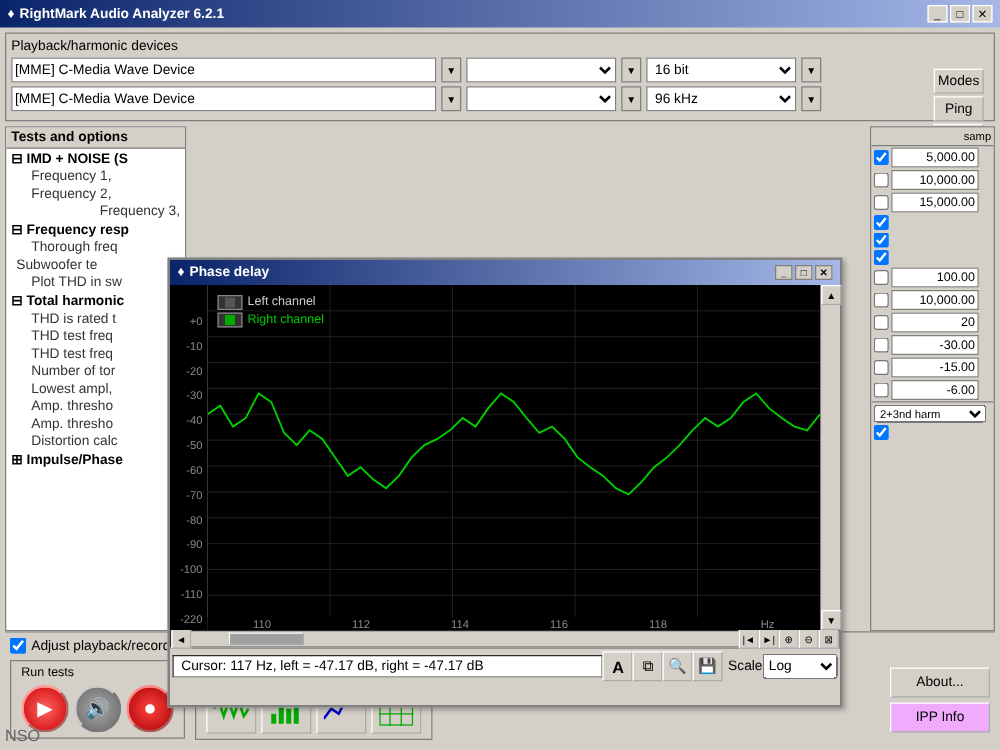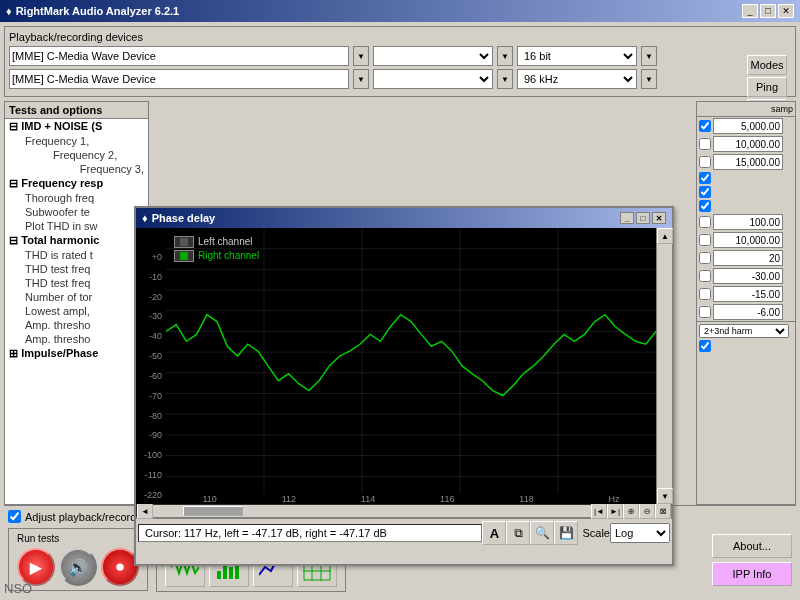--- a/index.html
+++ b/index.html
@@ -353,21 +353,21 @@
   <div class="title-bar-right">
     <div class="title-btn">_</div>
     <div class="title-btn">□</div>
     <div class="title-btn">✕</div>
   </div>
 </div>
 
 <div class="main-content">
 
   <div class="top-section" style="position:relative;">
-    <div class="top-label">Playback/recording devices</div>
+    <div class="top-label">Playback/harmonic devices</div>
     <div class="device-row">
       <select class="device-select">
         <option>[MME] C-Media Wave Device</option>
       </select>
       <div class="dropdown-btn">▼</div>
       <select class="device-select-small">
         <option></option>
       </select>
       <div class="dropdown-btn">▼</div>
       <select class="device-select-small">
@@ -397,34 +397,35 @@
     </div>
   </div>
 
   <div style="display:flex; flex:1; gap:4px; min-height:0; position:relative;">
 
     <div class="left-panel">
       <div class="panel-header">Tests and options</div>
       <div id="tree-items-container">
           <div class="tree-item parent" style="font-weight: bold;">⊟ IMD + NOISE (S</div>
           <div class="tree-item child" style="padding-left: 20px; color: rgb(51, 51, 51);">Frequency 1,</div>
-          <div class="tree-item child" style="padding-left: 20px; color: rgb(51, 51, 51); margin-left: 28px;">Frequency 2,</div>
+          <div class="tree-item child" style="padding-left: 20px; color: rgb(51, 51, 51);">Frequency 2,</div>
           <div class="tree-item child" style="padding-left: 20px; color: rgb(51, 51, 51); text-align: right;">Frequency 3,</div>
           <div class="tree-item parent" style="font-weight: bold;">⊟ Frequency resp</div>
           <div class="tree-item child" style="padding-left: 20px; color: rgb(51, 51, 51);">Thorough freq</div>
-          <div class="tree-item child" style="padding-left: 20px; color: rgb(51, 51, 51);">Subwoofer te</div>
+          <div class="tree-item child" style="padding-left: 8px; color: rgb(51, 51, 51);">Subwoofer te</div>
           <div class="tree-item child" style="padding-left: 20px; color: rgb(51, 51, 51);">Plot THD in sw</div>
           <div class="tree-item parent" style="font-weight: bold;">⊟ Total harmonic</div>
           <div class="tree-item child" style="padding-left: 20px; color: rgb(51, 51, 51);">THD is rated t</div>
           <div class="tree-item child" style="padding-left: 20px; color: rgb(51, 51, 51);">THD test freq</div>
           <div class="tree-item child" style="padding-left: 20px; color: rgb(51, 51, 51);">THD test freq</div>
           <div class="tree-item child" style="padding-left: 20px; color: rgb(51, 51, 51);">Number of tor</div>
           <div class="tree-item child" style="padding-left: 20px; color: rgb(51, 51, 51);">Lowest ampl,</div>
           <div class="tree-item child" style="padding-left: 20px; color: rgb(51, 51, 51);">Amp. thresho</div>
           <div class="tree-item child" style="padding-left: 20px; color: rgb(51, 51, 51);">Amp. thresho</div>
+          <div class="tree-item child" style="padding-left: 20px; color: rgb(51, 51, 51);">Distortion calc</div>
           <div class="tree-item parent" style="font-weight: bold;">⊞ Impulse/Phase</div>
         </div>
     </div>
 
     <div class="phase-window">
 
       <div class="phase-title-bar">
         <div class="phase-title-left">
           <span>♦</span>
           <span>Phase delay</span>

